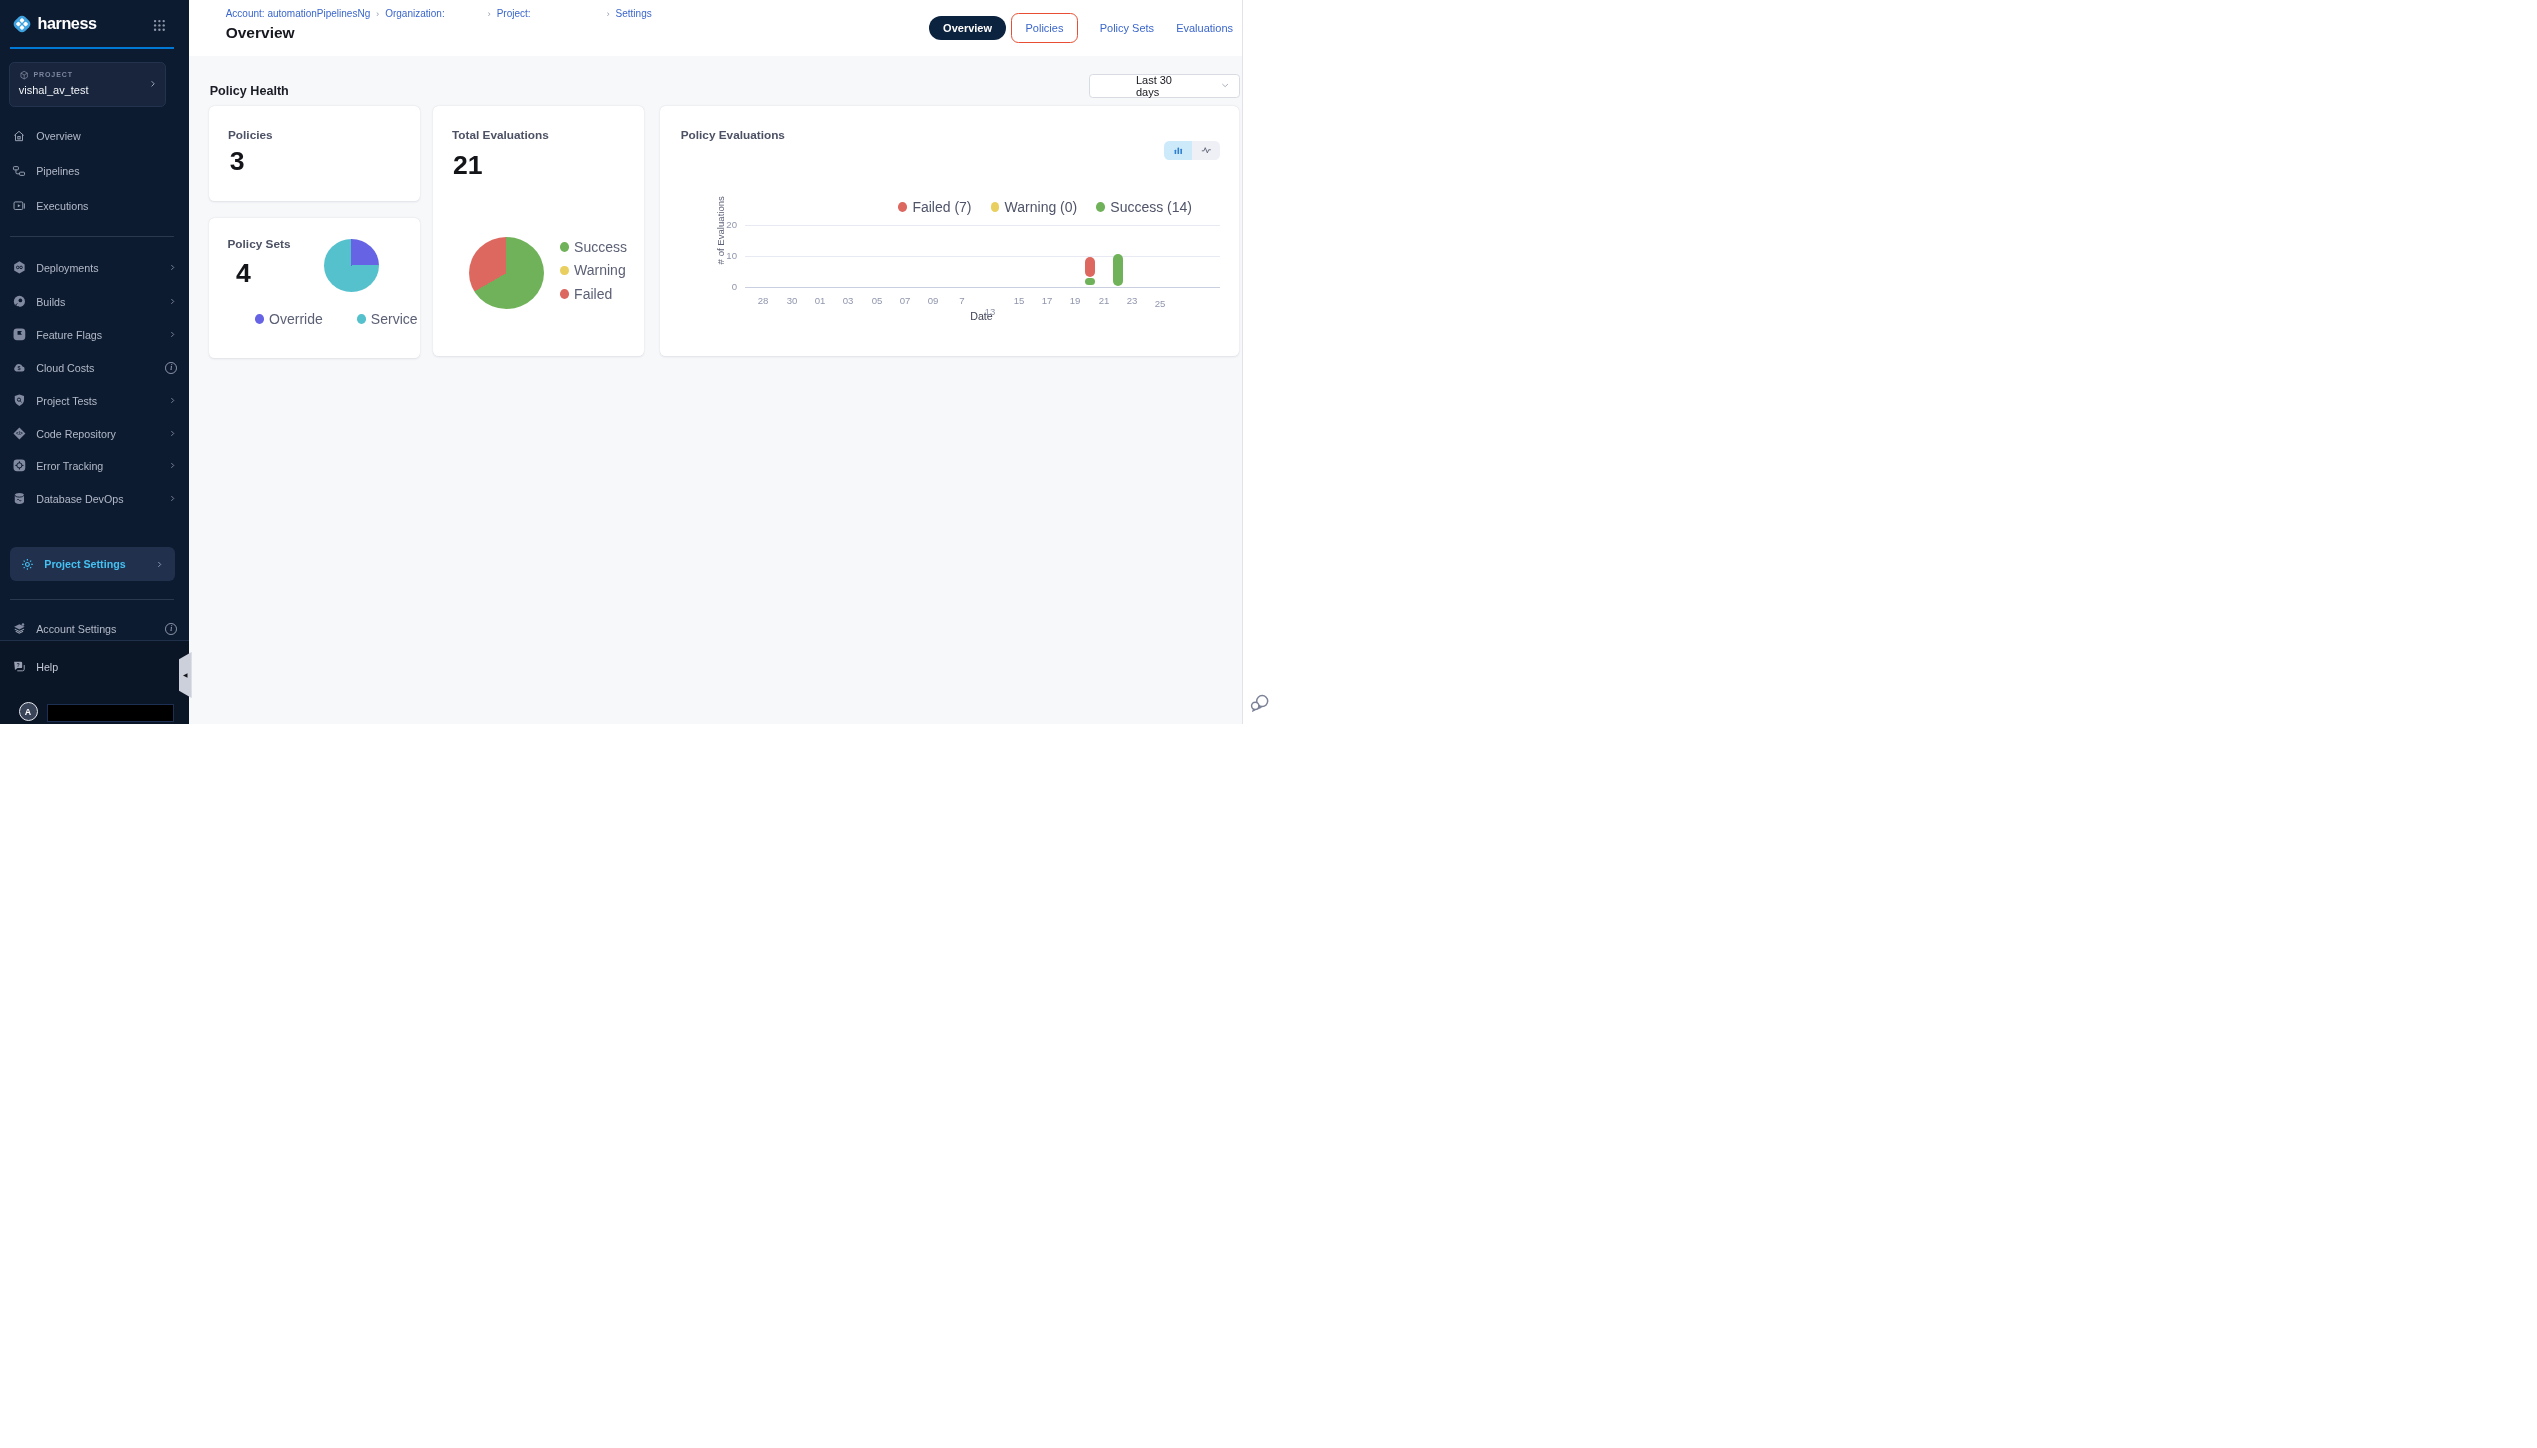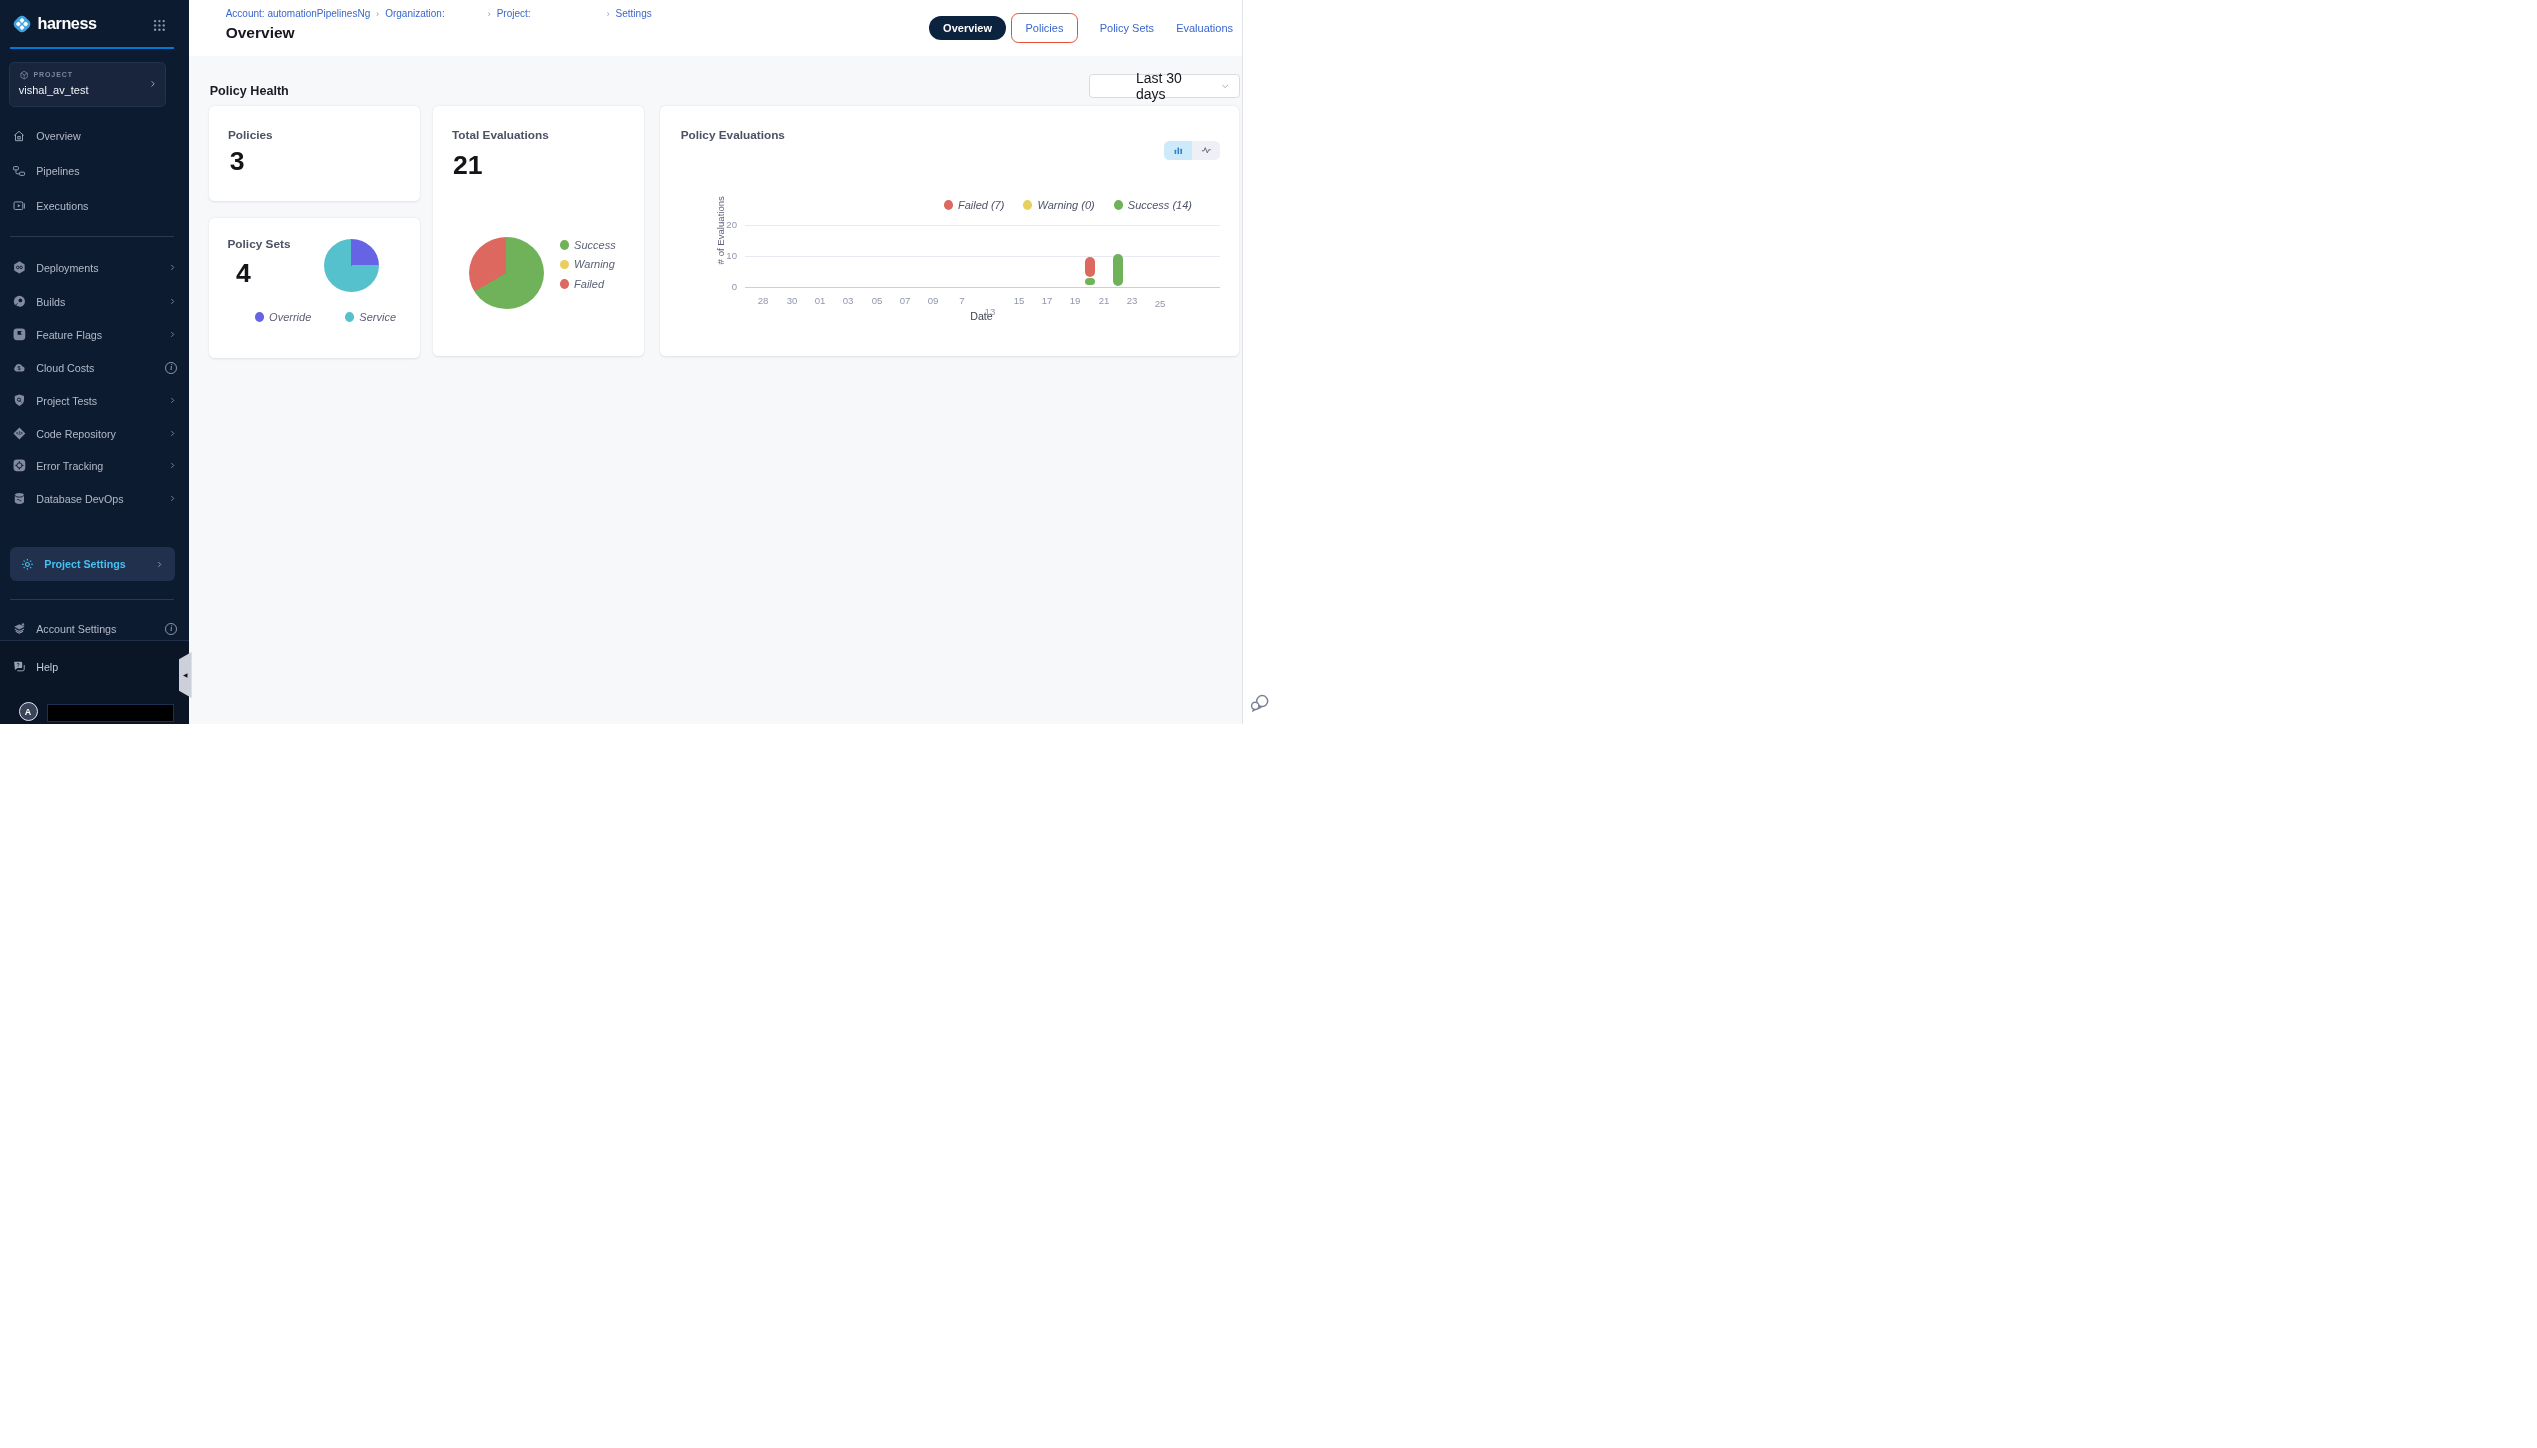--- a/index.html
+++ b/index.html
@@ -53,41 +53,41 @@
 
   .tabs { position:absolute; right:25px; top:0; height:56px; display:flex; align-items:center; }
   .tab { font-size:11px; font-weight:500; color:#3a66cc; cursor:pointer; white-space:nowrap; }
   .tab-pill { background:#0c2340; color:#fff; font-weight:600; border-radius:12.6px; padding:5.9px 14px; }
   .tab-annot { border:1.8px solid #e84e33; border-radius:7.4px; padding:6.6px 13.3px; margin-left:5.2px; }
   .tab-plain { margin-left:22px; }
 
   #content { position:absolute; left:0; top:56px; width:1053px; height:668px; background:#f7f8fa; }
   .section-title { position:absolute; left:20.7px; top:28px; font-size:12.6px; font-weight:700; color:#1b1d26; }
   .date-filter { position:absolute; left:900px; top:17.7px; width:151px; height:24.4px; background:#fff; border:0.7px solid #d9dbe3; border-radius:3.7px; display:flex; align-items:center; padding:0 8.9px; cursor:pointer; }
-  .date-filter span { font-size:14px; color:#17181f;padding-left:37px; }
+  .date-filter span { font-size:11px; color:#17181f;padding-left:37px; }
   .date-filter .chev { margin-left:auto; color:#9ba1b3; }
 
   .card { position:absolute; background:#fff; border-radius:5.2px; box-shadow:0 0.7px 2.2px rgba(30,30,60,.10), 0 0 0.7px rgba(30,30,60,.08); }
   #card-policies   { left:20px;  top:50px;  width:211px; height:95px; }
   #card-policysets { left:20px;  top:162px; width:211px; height:140px; }
   #card-totalevals { left:244px; top:50px;  width:211px; height:250px; }
   #card-policyevals{ left:471px; top:50px;  width:579px; height:250px; }
 
   .card-title { position:absolute; font-size:11.8px; font-weight:600; color:#4c5164; }
   .big-num { position:absolute; font-size:26.6px; font-weight:700; color:#141519; }
 
   .pie { position:absolute; border-radius:50%; }
   #pie-total { left:36px; top:131px; width:75px; height:72px; }
   #pie-sets  { left:115px; top:20.7px; width:55px; height:53px; }
 
   .legend-col { position:absolute; display:flex; flex-direction:column; gap:7.4px; }
   .legend-row { position:absolute; display:flex; gap:34px; }
   .legend-item { display:flex; align-items:center; gap:5.2px; cursor:pointer; }
   .legend-dot { width:8.9px; height:9.6px; border-radius:50%; flex:none; }
-  .legend-label { font-size:11px; color:#5c6075; white-space:nowrap;font-style:italic; }
+  .legend-label { font-size:14px; color:#5c6075; white-space:nowrap; }
 
   
   .chart-toggle { position:absolute; right:19px; top:35px; display:flex; border-radius:5.2px; overflow:hidden; }
   .toggle-btn { width:28px; height:19px; display:flex; align-items:center; justify-content:center; cursor:pointer; background:#eef0f5; }
   .toggle-btn.active { background:#cdeafb; }
   .bar-legend { position:absolute; top:93px; right:47px; display:flex; gap:19px; }
   .bar-legend .legend-label { color:#4f5468; }
   #plot { position:absolute; left:0; top:0; width:579px; height:250px; }
   .gl { position:absolute; height:0.7px; background:#e7eaf3; }
   .gl0 { background:#c9cfdf; }

